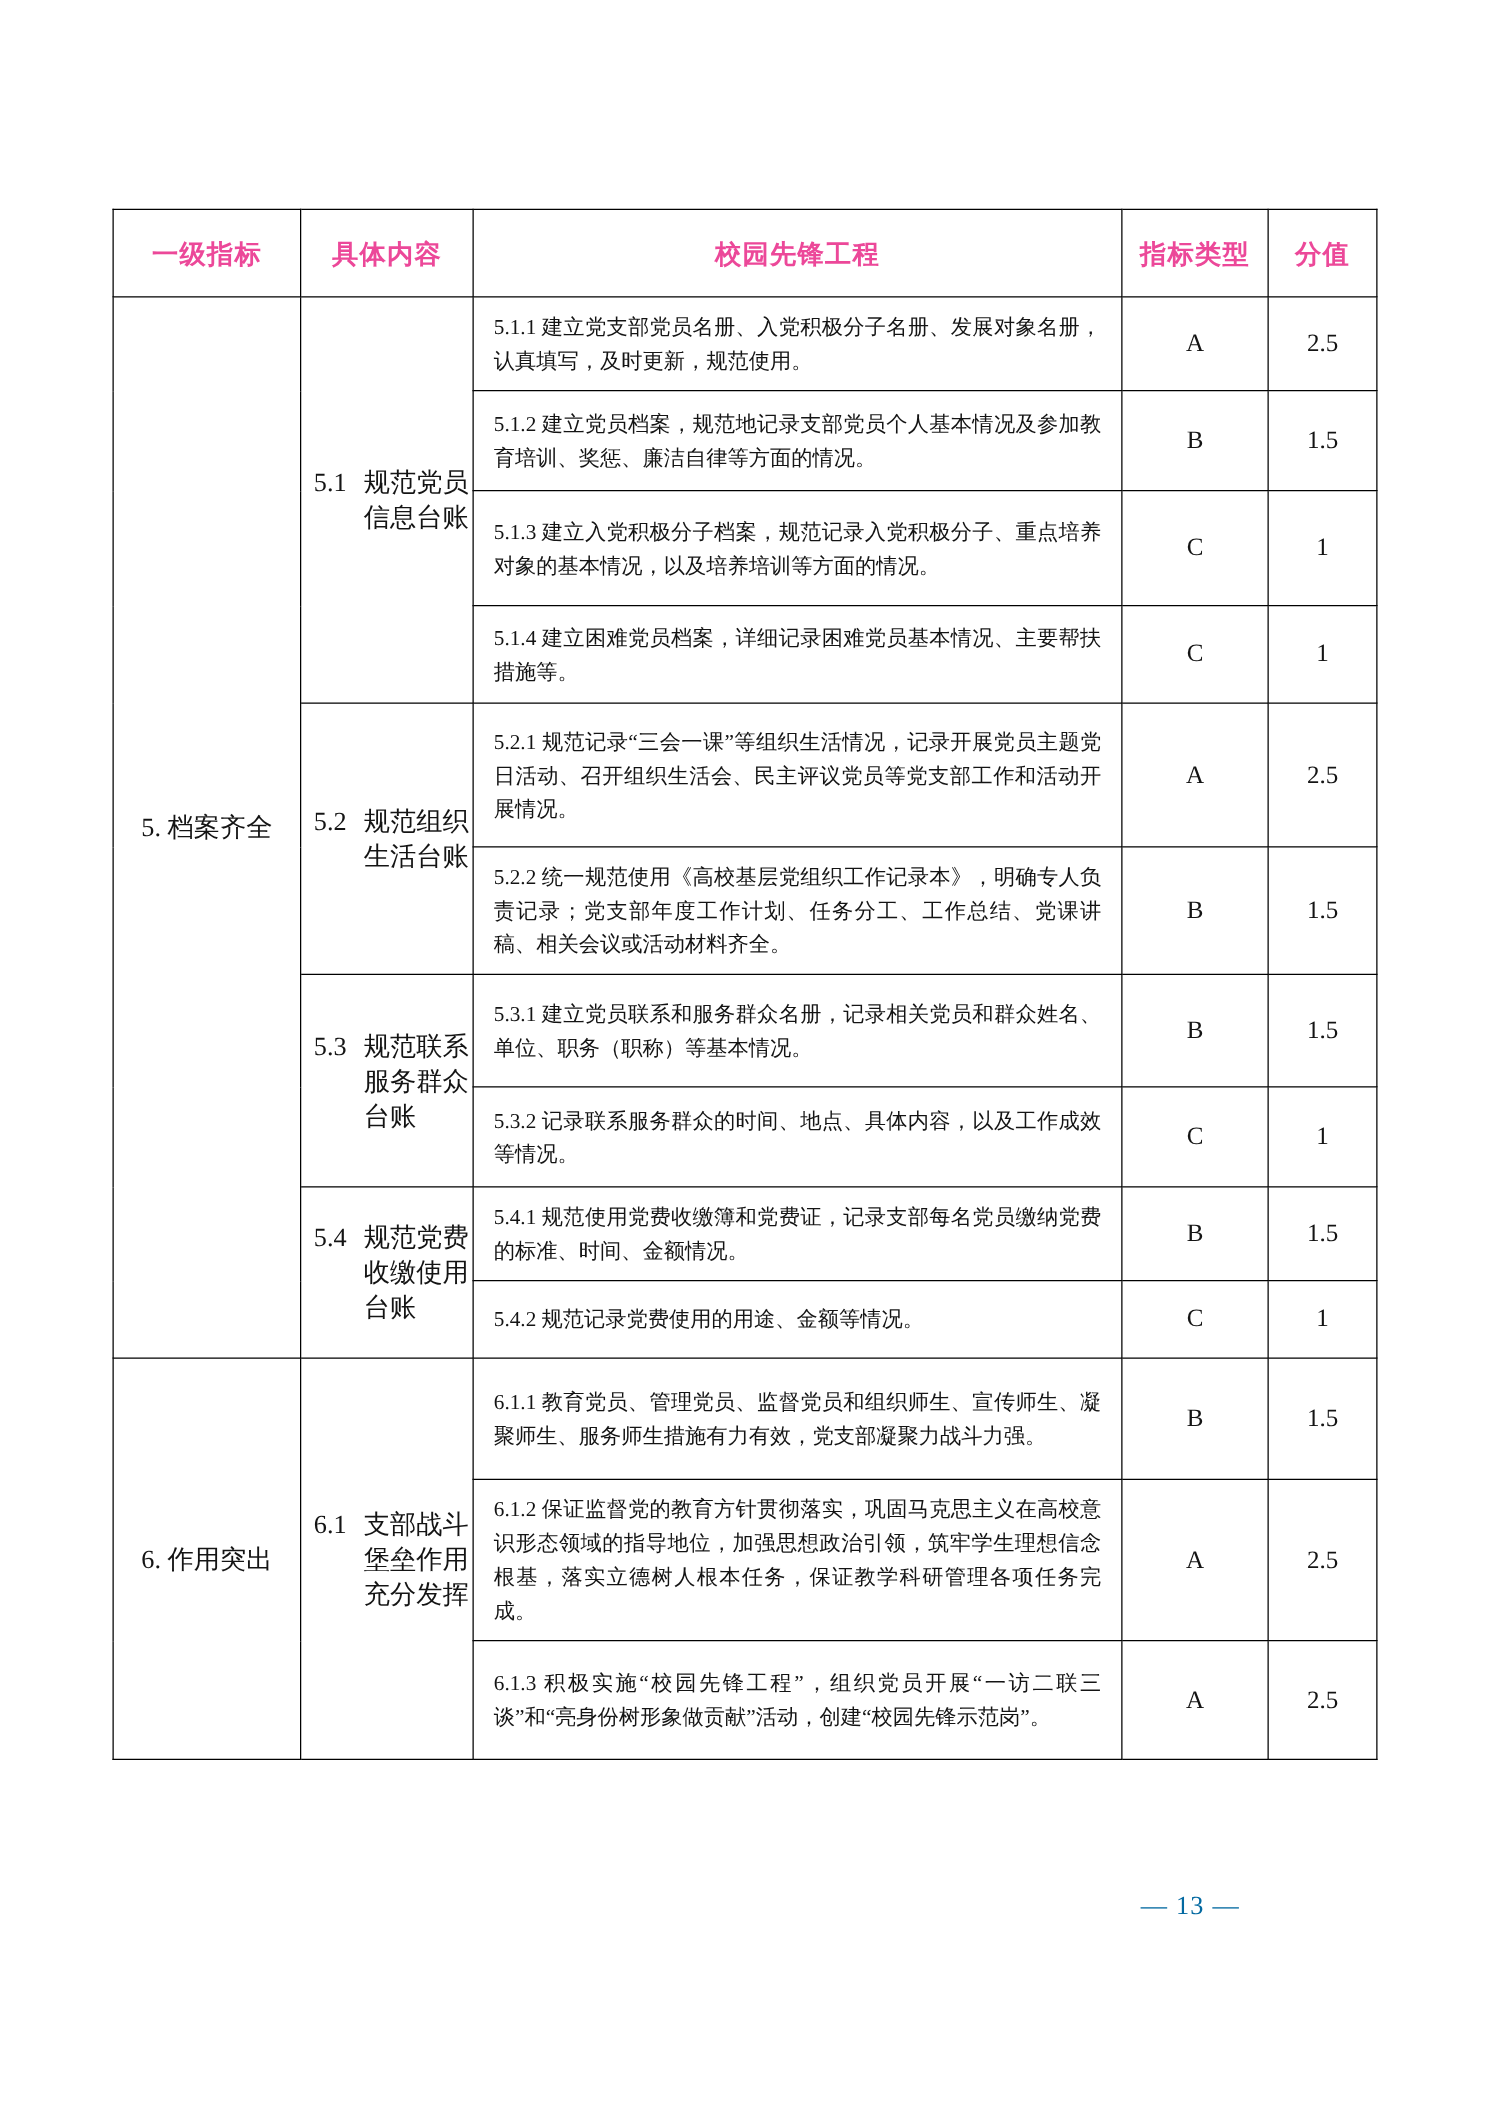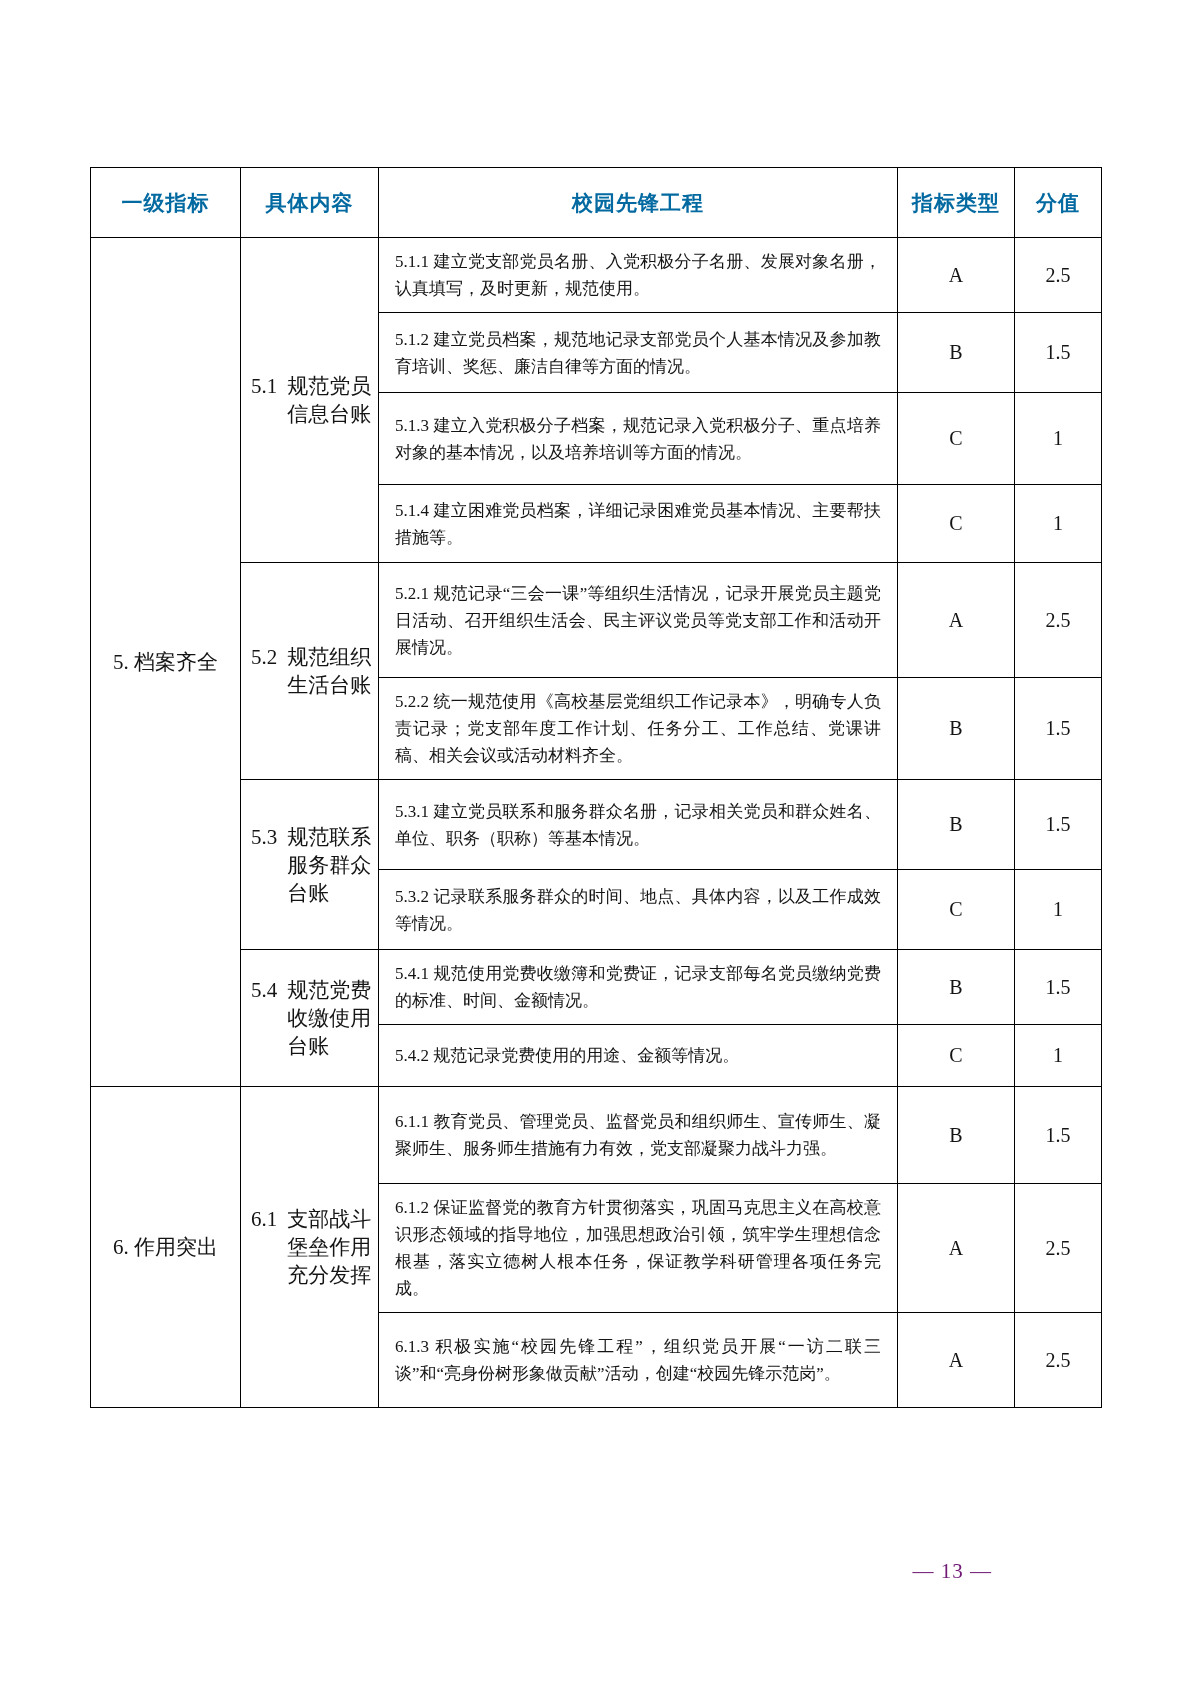--- a/index.html
+++ b/index.html
@@ -22,53 +22,52 @@
   .rubric th, .rubric td {
     border: 1.6px solid #000;
     vertical-align: middle;
   }
   .rubric th {
     font-family: "Liberation Sans", "DejaVu Sans", sans-serif;
     font-weight: 700;
     font-size: 21px;
     height: 70px;
     letter-spacing: 1px;
-    color: #0369a1;
+    color: #ec4899;
   }
   td.obs {
     padding: 10px 16px;
     font-size: 17px;
     line-height: 27px;
     text-align: justify;
     color: #141414;
   }
   td.type, td.score {
     text-align: center;
     font-size: 20px;
     color: #141414;
   }
   td.section {
     text-align: center;
     font-size: 21px;
     color: #141414;
   }
   td.group { padding: 6px 2px 6px 10px; font-size: 21px; color: #141414; }
-  .group-flex { display: flex; justify-content: flex-start; gap: 10px; line-height: 28px; }
+  .group-flex { display: flex; justify-content: space-between; gap: 10px; line-height: 28px; }
   .gnum { white-space: nowrap; }
   .gtext { width: 4.05em; }
 
   .pageno {
     position: absolute;
     top: 1512px;
     right: 199px;
     font-size: 21px;
     letter-spacing: 1px;
-    color: #701a75;
+    color: #0369a1;
     font-family: "Liberation Serif", "DejaVu Serif", serif;
-    margin-top: 47px;
   }
 </style>
 </head>
 <body>
 
 <div class="sheet">
 
   <table class="rubric">
     <colgroup>
       <col style="width:150px">

